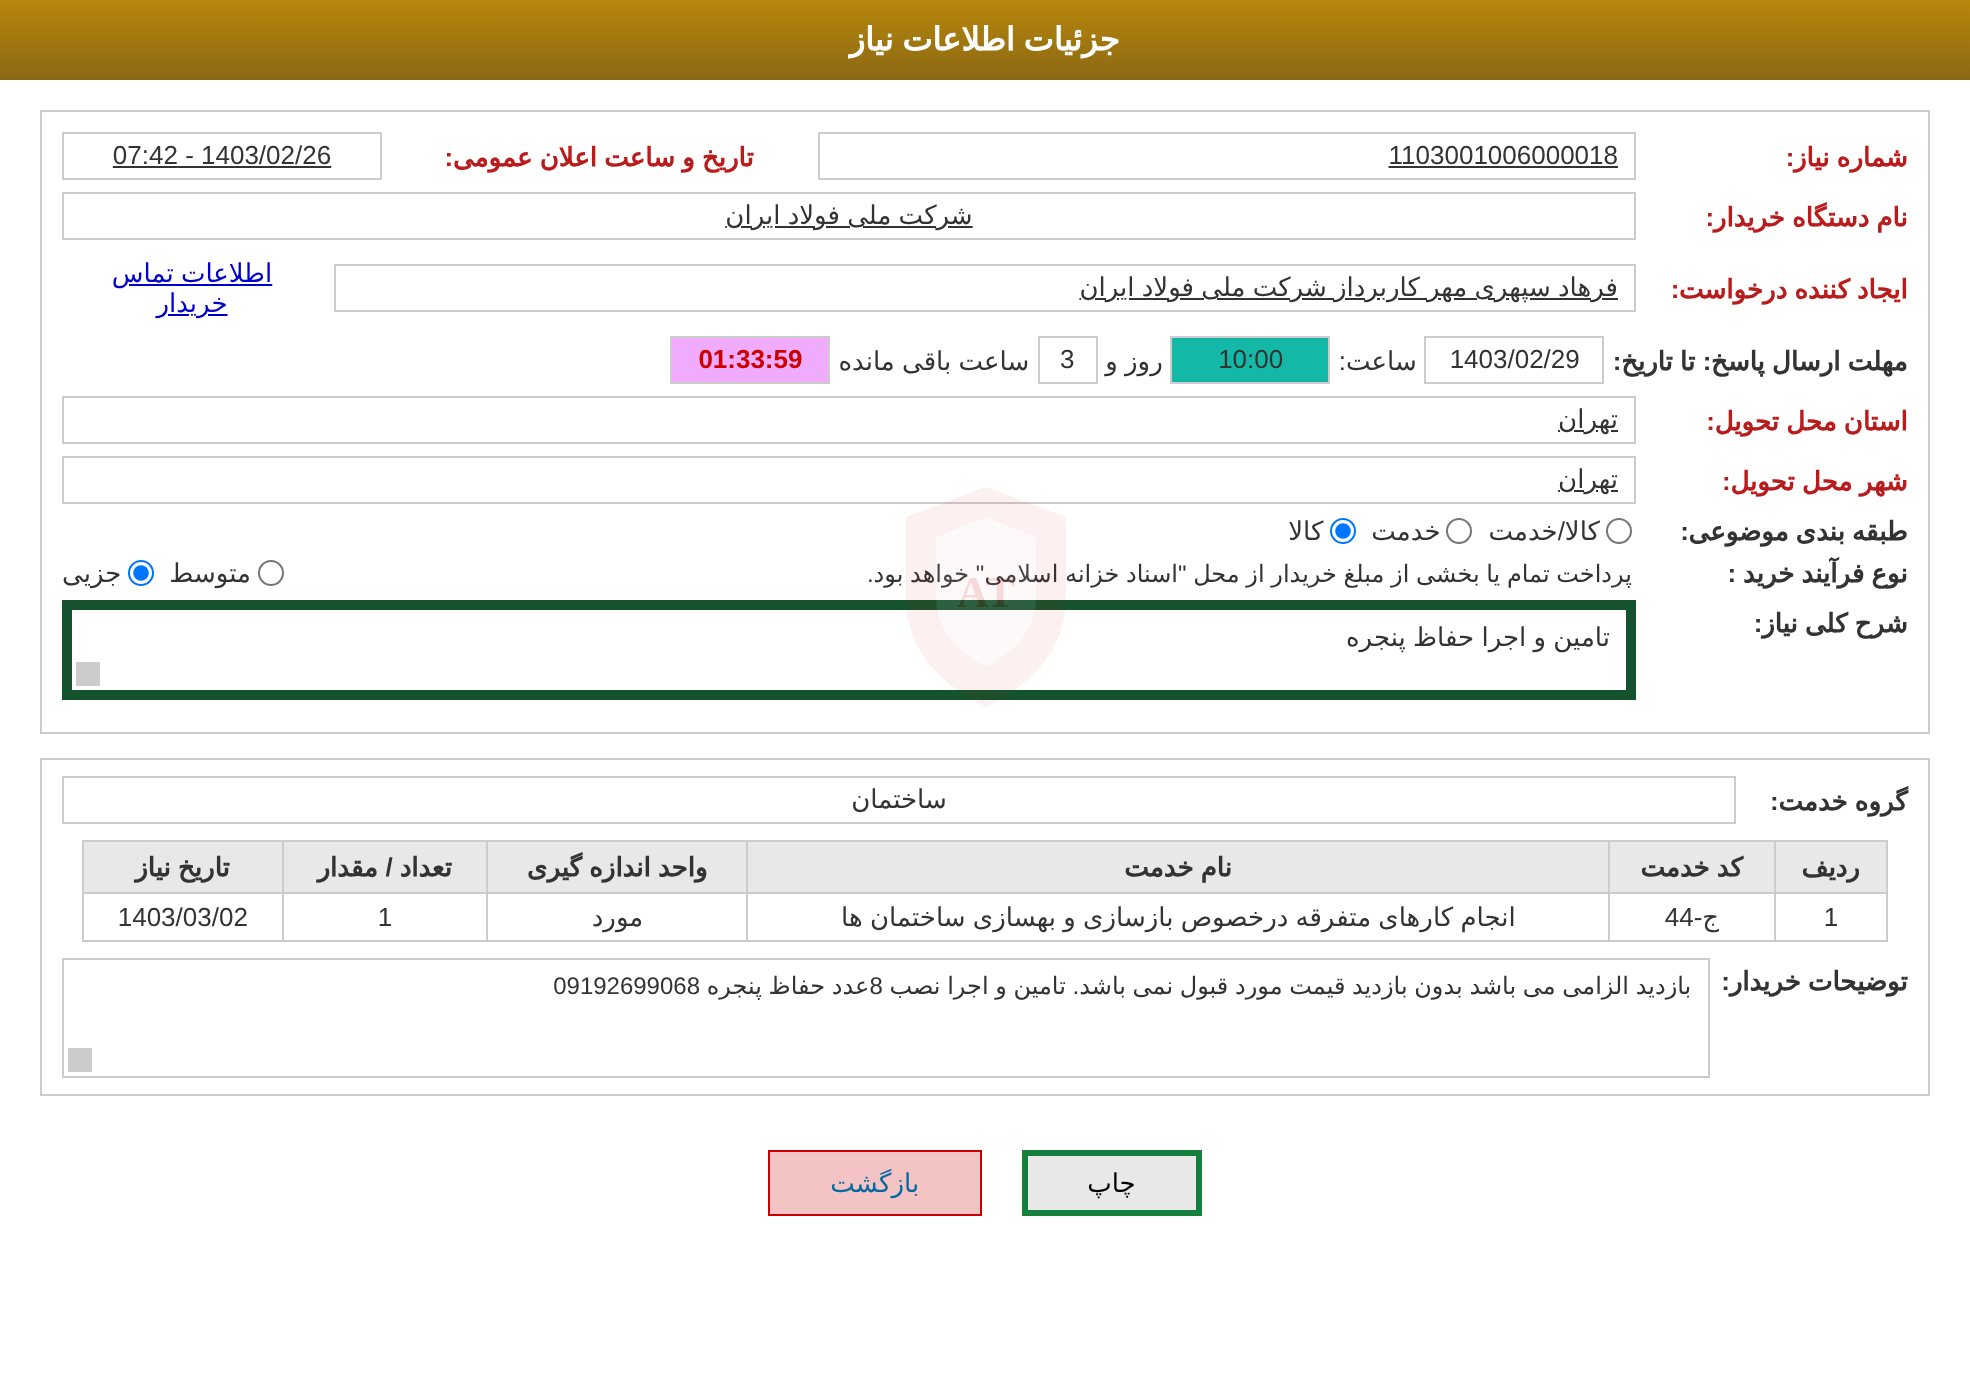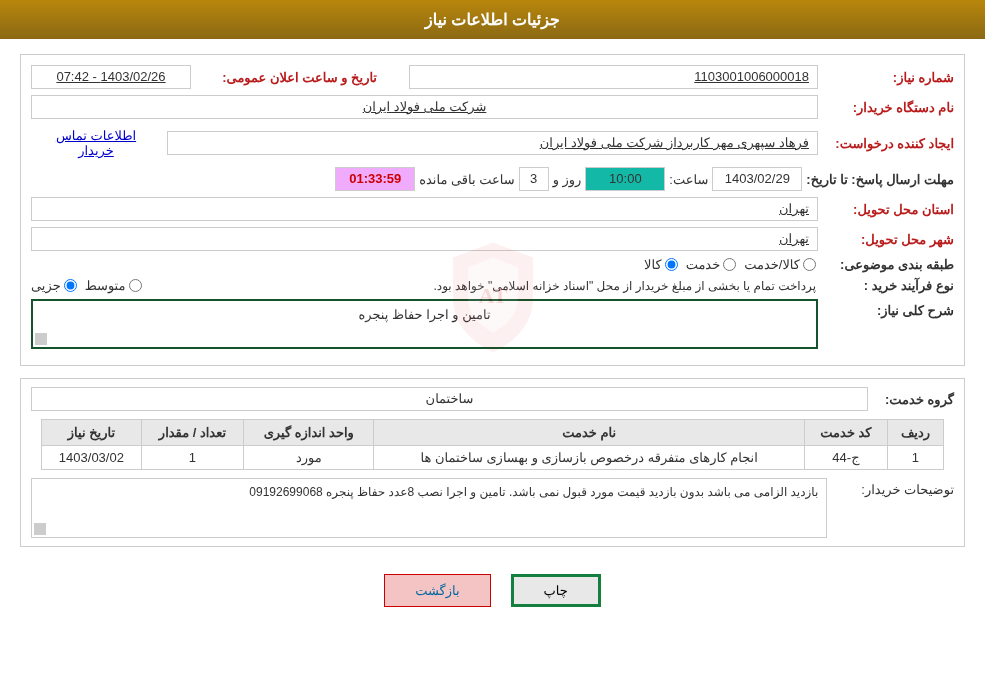--- a/index.html
+++ b/index.html
@@ -167,26 +167,26 @@
       gap: 6px;
       margin-bottom: 6px;
     }
     .description-label {
       font-weight: bold;
       min-width: 130px;
       text-align: right;
       padding-top: 4px;
     }
     .description-value {
-      border: 2px solid #14532d;
+      border: 5px solid #14532d;
       background: #fff;
       padding: 6px 8px;
       flex: 1;
       min-height: 50px;
-      text-align: center;
+      text-align: right;
       position: relative;
     }
     .services-section {
       margin-bottom: 12px;
     }
     .services-section .section-title {
       font-size: 14px;
     }
     .group-row {
       display: flex;
@@ -227,25 +227,24 @@
     }
     .buyer-description {
       margin: 8px 10px;
     }
     .buyer-desc-row {
       display: flex;
       align-items: flex-start;
       gap: 6px;
     }
     .buyer-desc-label {
-      font-weight: normal;
+      font-weight: bold;
       min-width: 80px;
       text-align: center;
       padding-top: 4px;
-      margin-left: 28px;
     }
     .buyer-desc-box {
       border: 1px solid #ccc;
       background: #fff;
       padding: 6px 8px;
       flex: 1;
       min-height: 60px;
       text-align: right;
       font-size: 12px;
       position: relative;

